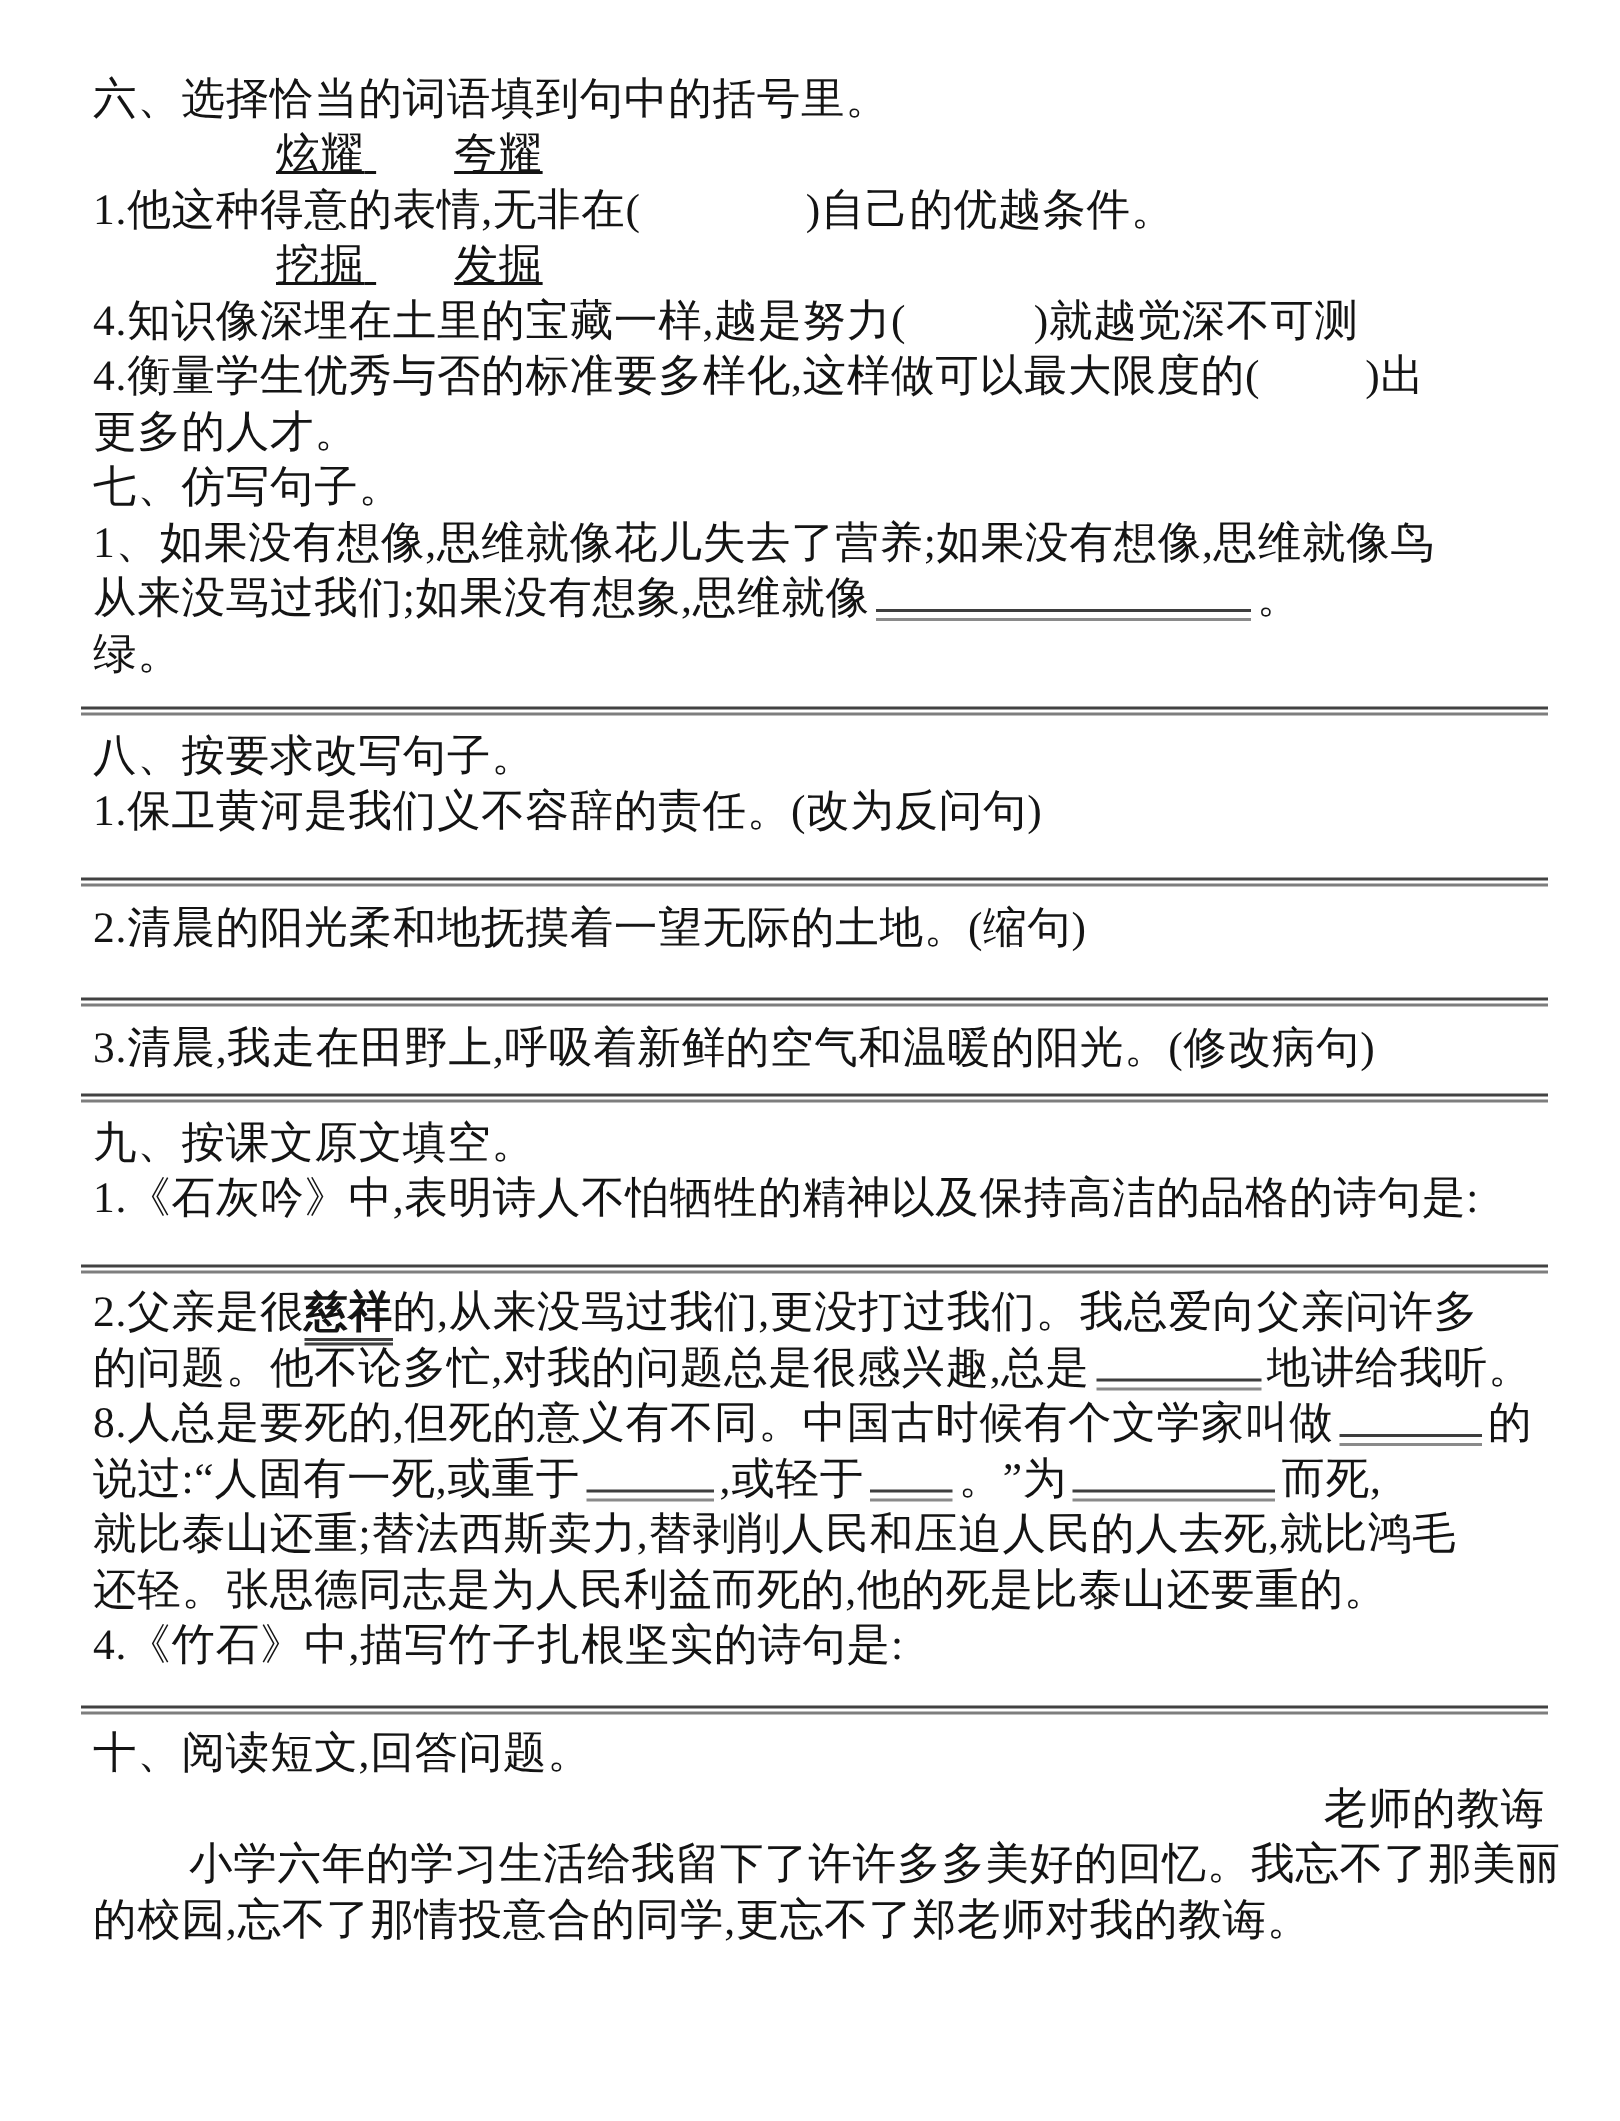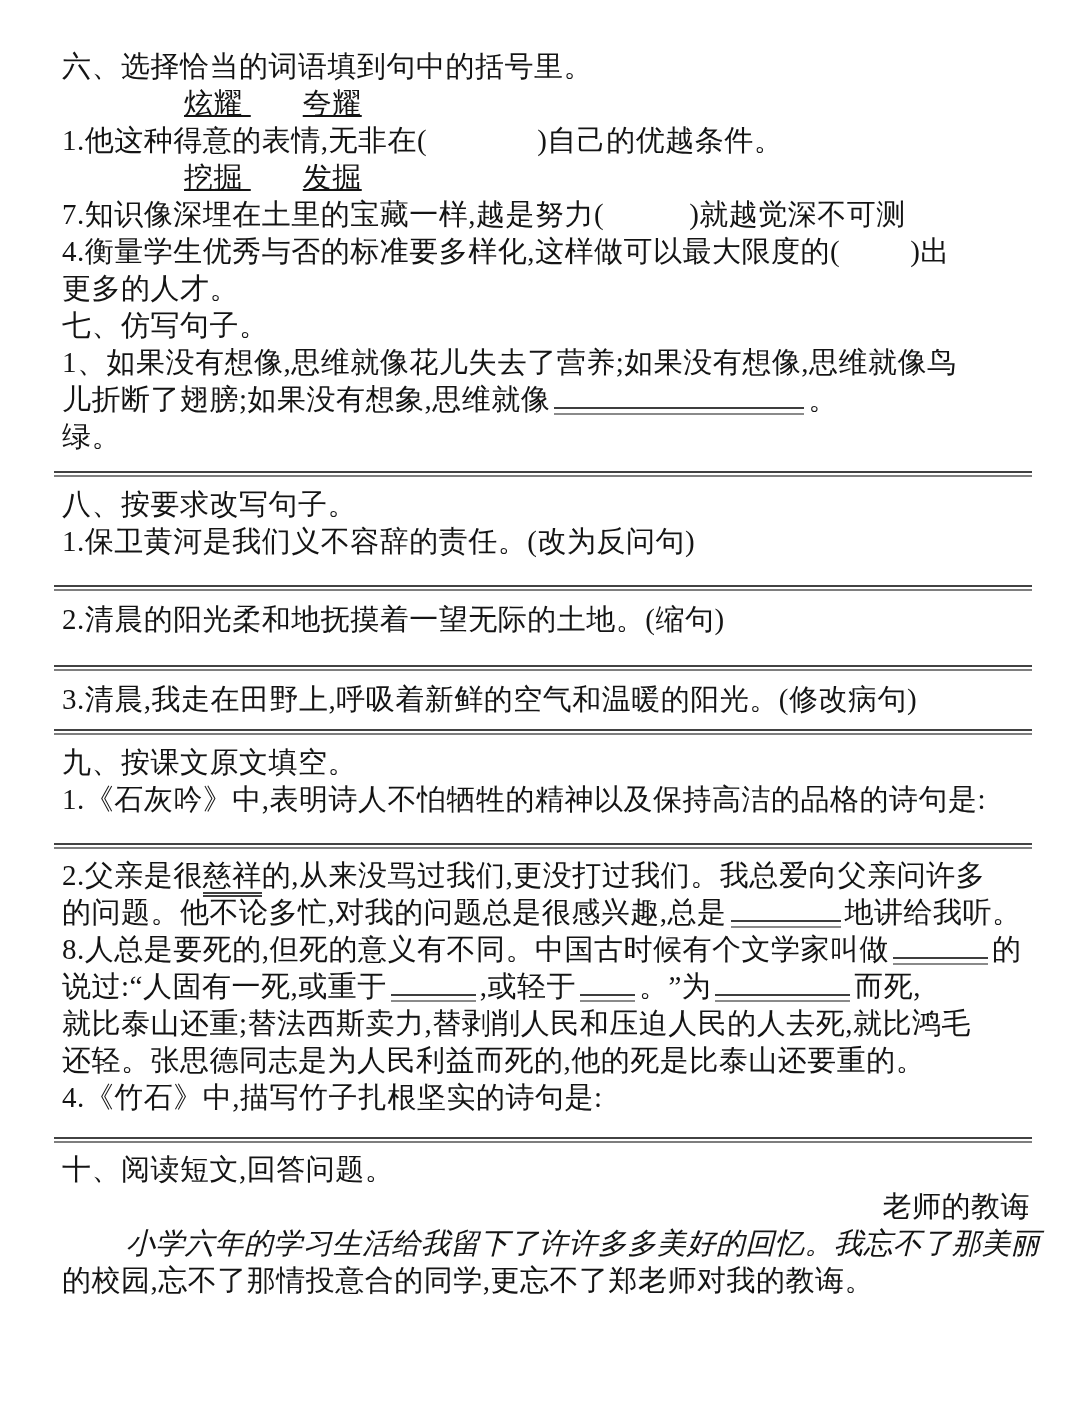--- a/index.html
+++ b/index.html
@@ -15,68 +15,68 @@
   .gap110 { display:inline-block; width:110px; }
   .gap85  { display:inline-block; width:85px; }
   .gap70  { display:inline-block; width:70px; }
   .blank {
     display:inline-block; height:8px; box-sizing:border-box;
     border-top:2px solid #3e3e3e; border-bottom:2px solid #8a8a8a;
     vertical-align:-6px; margin:0 4px;
   }
   .b250{width:250px} .b110{width:110px} .b95{width:95px}
   .b85{width:85px} .b55{width:55px} .b135{width:135px}
-  .ul-double { border-bottom:5px double #3e3e3e; padding-bottom:1px; }
+  .ul-double { border-bottom:5px double #3e3e3e; padding-bottom:1px;font-weight:bold; }
   .divider {
     height:2px; box-sizing:content-box;
     border-top:2px solid #424242; border-bottom:2px solid #7e7e7e;
     margin-left:-8px; margin-right:-2px;
   }
   .d1{margin-top:16px; margin-bottom:9px}
   .d2{margin-top:25px; margin-bottom:10px}
   .d3{margin-top:27px; margin-bottom:10px}
   .d4{margin-top:11px; margin-bottom:9px}
   .d5{margin-top:25px; margin-bottom:8px}
   .d6{margin-top:21px; margin-bottom:8px}
   .center { text-align:right; }
-  .indent { padding-left:64px;font-style:italic; }
+  .indent { padding-left:64px; }
 </style>
 </head>
 <body>
 
 <div class="page">
 
   <div class="line">六、选择恰当的词语填到句中的括号里。</div>
   <div class="line wb">
     <span class="wb-word">炫耀</span>
     <span class="wb-word">夸耀</span>
   </div>
   <div class="line">
     <span>1.他这种得意的表情,无非在(</span><span class="gap110"></span><span>)自己的优越条件。</span>
   </div>
   <div class="line wb">
     <span class="wb-word">挖掘</span>
     <span class="wb-word">发掘</span>
   </div>
   <div class="line">
-    <span>7.知识像深埋在土里的宝藏一样,越是努力(</span><span class="gap85"></span><span>)就越觉深不可测</span>
+    <span>4.知识像深埋在土里的宝藏一样,越是努力(</span><span class="gap85"></span><span>)就越觉深不可测</span>
   </div>
   <div class="line">
     <span>4.衡量学生优秀与否的标准要多样化,这样做可以最大限度的(</span><span class="gap70"></span><span>)出</span>
   </div>
   <div class="line">
     <span>更多的人才。</span>
   </div>
 
   <div class="line">七、仿写句子。</div>
   <div class="line">
     <span>1、如果没有想像,思维就像花儿失去了营养;如果没有想像,思维就像鸟</span>
   </div>
   <div class="line">
-    <span>儿折断了翅膀;如果没有想象,思维就像</span><span class="blank b250"></span><span>。</span>
+    <span>从来没骂过我们;如果没有想象,思维就像</span><span class="blank b250"></span><span>。</span>
   </div>
   <div class="line">
     <span>绿。</span>
   </div>
 
   <div class="divider d1"></div>
 
   <div class="line">八、按要求改写句子。</div>
   <div class="line">
     <span>1.保卫黄河是我们义不容辞的责任。(改为反问句)</span>

